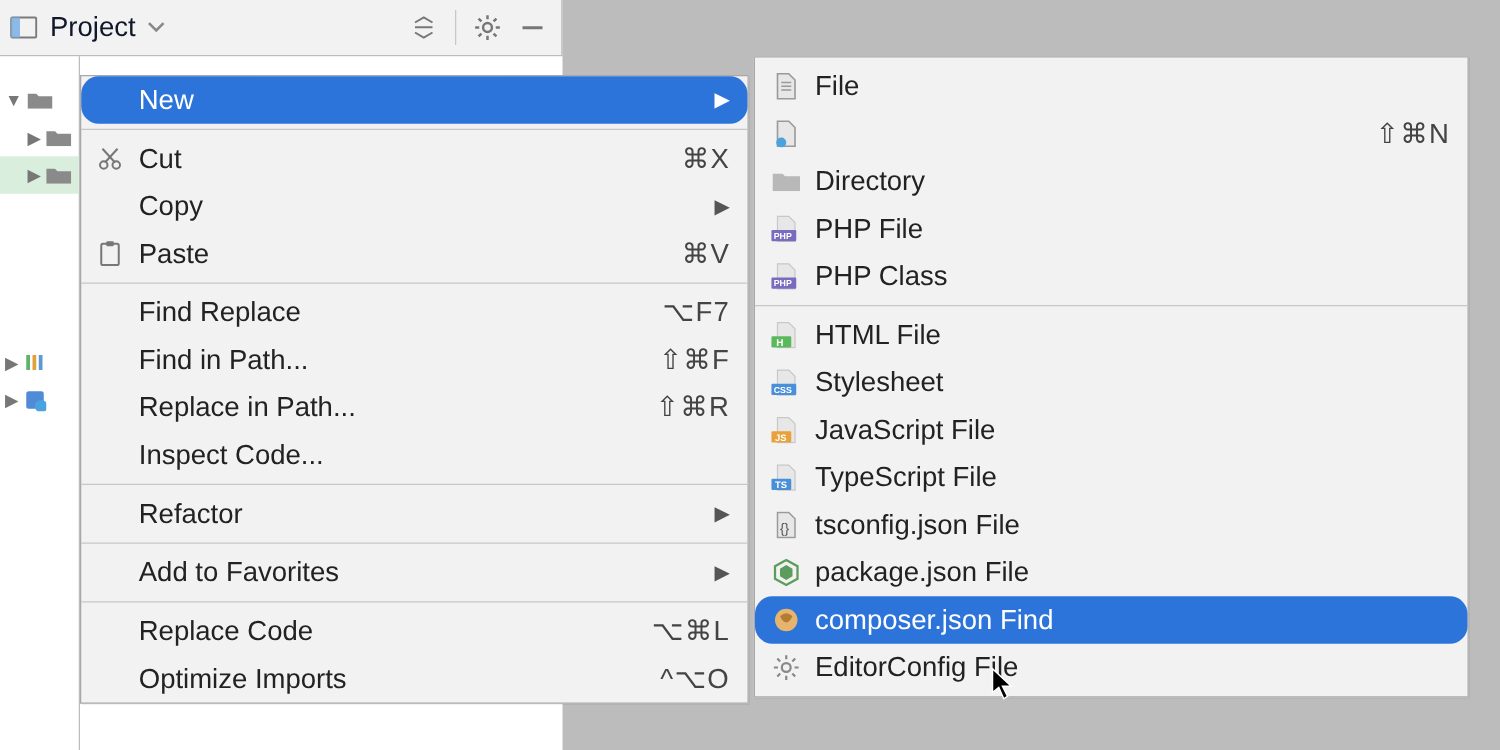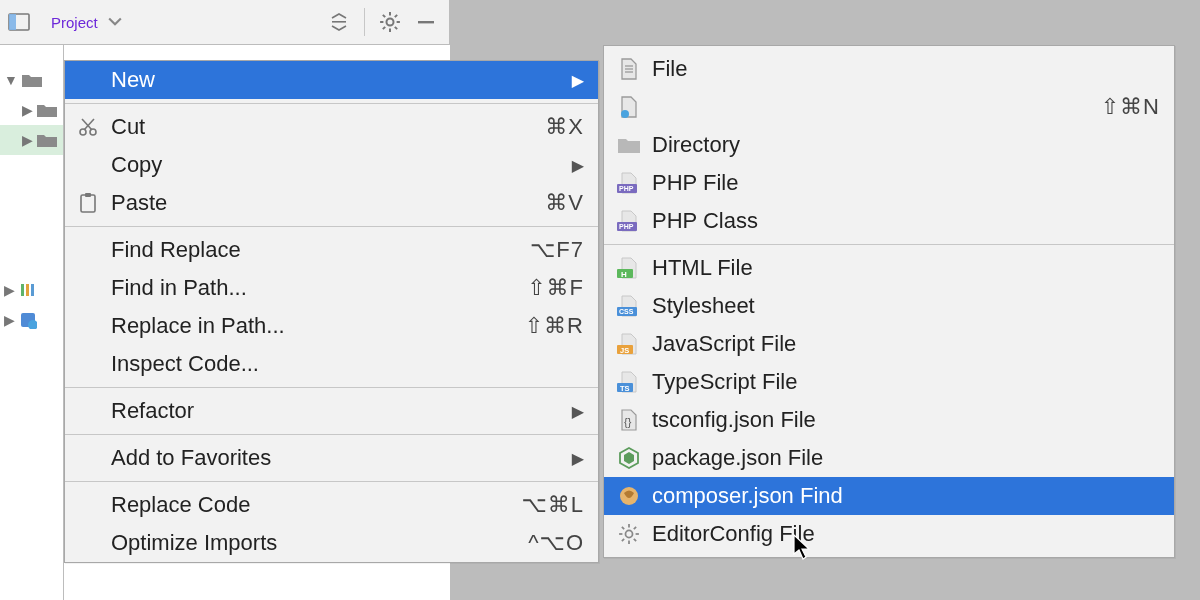--- a/index.html
+++ b/index.html
@@ -25,24 +25,23 @@
     display: flex;
     align-items: center;
     padding: 0 8px;
     gap: 6px;
   }
   .toolbar .proj-icon {
     width: 22px; height: 22px;
     display: inline-block;
   }
   .toolbar .proj-label {
-    color: #6d28d9;
-    font-size: 15px;
+    color: #0f172a;
+    font-size: 22px;
     padding: 0 4px;
-    margin-left: 11px;
   }
   .toolbar .dropdown-arrow {
     color: #888;
     font-size: 16px;
   }
   .toolbar .spacer { flex: 1; }
   .toolbar .tool-btn {
     width: 30px; height: 30px;
     display: flex; align-items: center; justify-content: center;
     color: #666;
@@ -94,20 +93,21 @@
     width: 535px;
   }
   .menu .item {
     display: flex;
     align-items: center;
     height: 38px;
     padding: 0 14px 0 10px;
     gap: 10px;
     color: #222;
     cursor: default;
+    border-radius: 14px;
   }
   .menu .item.selected {
     background: #2d74da;
     color: #fff;
   }
   .menu .item .icon-slot {
     width: 26px; height: 26px;
     display: flex; align-items: center; justify-content: center;
     flex-shrink: 0;
   }

